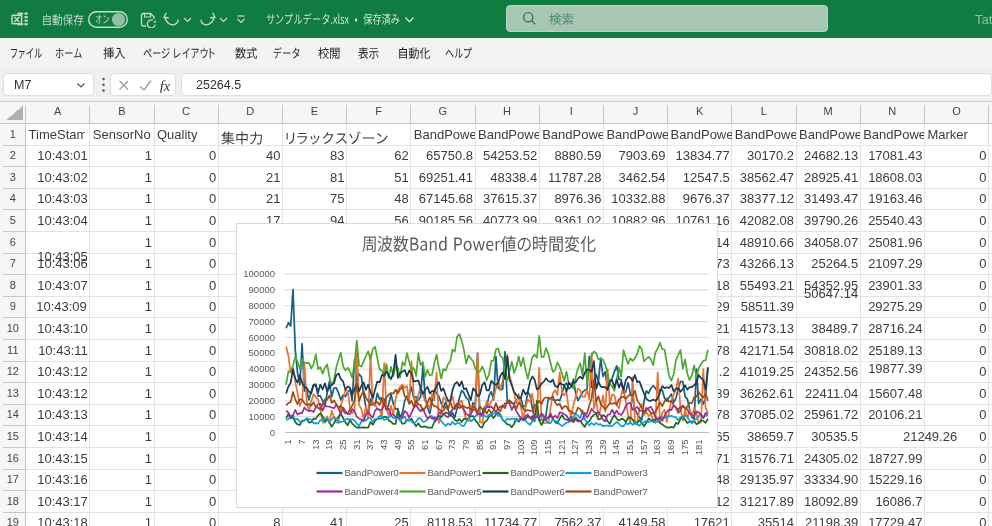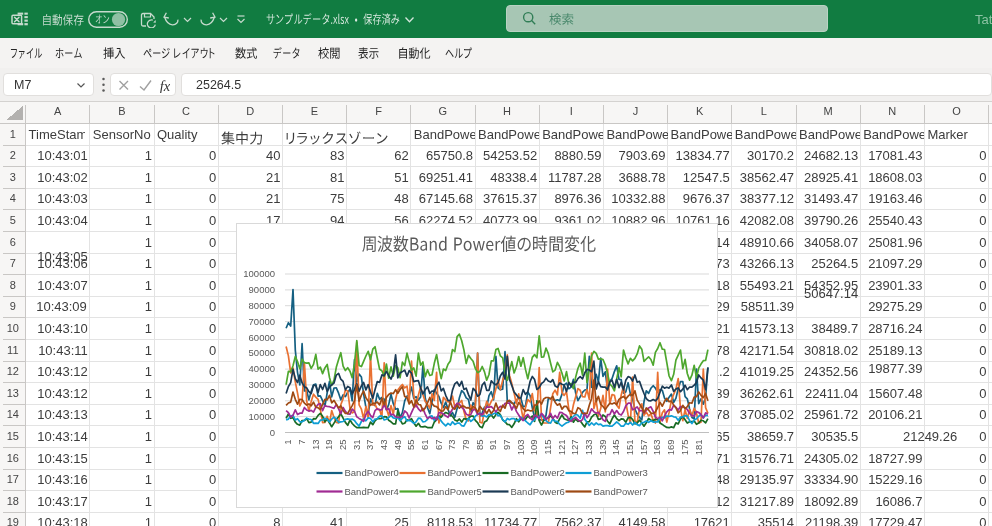--- a/index.html
+++ b/index.html
@@ -190,21 +190,21 @@
 <div class="cell num" style="left:924.4px;top:145.2px;width:64.2px;height:21.6px;padding-right:2px">0</div>
 <div class="cell num" style="left:25.6px;top:166.8px;width:64.2px;height:21.6px;padding-right:2px">10:43:02</div>
 <div class="cell num" style="left:89.8px;top:166.8px;width:64.2px;height:21.6px;padding-right:2px">1</div>
 <div class="cell num" style="left:154.0px;top:166.8px;width:64.2px;height:21.6px;padding-right:2px">0</div>
 <div class="cell num" style="left:218.2px;top:166.8px;width:64.2px;height:21.6px;padding-right:2px">21</div>
 <div class="cell num" style="left:282.4px;top:166.8px;width:64.2px;height:21.6px;padding-right:2px">81</div>
 <div class="cell num" style="left:346.6px;top:166.8px;width:64.2px;height:21.6px;padding-right:2px">51</div>
 <div class="cell num" style="left:410.8px;top:166.8px;width:64.2px;height:21.6px;padding-right:2px">69251.41</div>
 <div class="cell num" style="left:475.0px;top:166.8px;width:64.2px;height:21.6px;padding-right:2px">48338.4</div>
 <div class="cell num" style="left:539.2px;top:166.8px;width:64.2px;height:21.6px;padding-right:2px">11787.28</div>
-<div class="cell num" style="left:603.4px;top:166.8px;width:64.2px;height:21.6px;padding-right:2px">3688.78</div>
+<div class="cell num" style="left:603.4px;top:166.8px;width:64.2px;height:21.6px;padding-right:2px">3462.54</div>
 <div class="cell num" style="left:667.6px;top:166.8px;width:64.2px;height:21.6px;padding-right:2px">12547.5</div>
 <div class="cell num" style="left:731.8px;top:166.8px;width:64.2px;height:21.6px;padding-right:2px">38562.47</div>
 <div class="cell num" style="left:796.0px;top:166.8px;width:64.2px;height:21.6px;padding-right:2px">28925.41</div>
 <div class="cell num" style="left:860.2px;top:166.8px;width:64.2px;height:21.6px;padding-right:2px">18608.03</div>
 <div class="cell num" style="left:924.4px;top:166.8px;width:64.2px;height:21.6px;padding-right:2px">0</div>
 <div class="cell num" style="left:25.6px;top:188.4px;width:64.2px;height:21.6px;padding-right:2px">10:43:03</div>
 <div class="cell num" style="left:89.8px;top:188.4px;width:64.2px;height:21.6px;padding-right:2px">1</div>
 <div class="cell num" style="left:154.0px;top:188.4px;width:64.2px;height:21.6px;padding-right:2px">0</div>
 <div class="cell num" style="left:218.2px;top:188.4px;width:64.2px;height:21.6px;padding-right:2px">21</div>
 <div class="cell num" style="left:282.4px;top:188.4px;width:64.2px;height:21.6px;padding-right:2px">75</div>
@@ -217,21 +217,21 @@
 <div class="cell num" style="left:731.8px;top:188.4px;width:64.2px;height:21.6px;padding-right:2px">38377.12</div>
 <div class="cell num" style="left:796.0px;top:188.4px;width:64.2px;height:21.6px;padding-right:2px">31493.47</div>
 <div class="cell num" style="left:860.2px;top:188.4px;width:64.2px;height:21.6px;padding-right:2px">19163.46</div>
 <div class="cell num" style="left:924.4px;top:188.4px;width:64.2px;height:21.6px;padding-right:2px">0</div>
 <div class="cell num" style="left:25.6px;top:210.0px;width:64.2px;height:21.6px;padding-right:2px">10:43:04</div>
 <div class="cell num" style="left:89.8px;top:210.0px;width:64.2px;height:21.6px;padding-right:2px">1</div>
 <div class="cell num" style="left:154.0px;top:210.0px;width:64.2px;height:21.6px;padding-right:2px">0</div>
 <div class="cell num" style="left:218.2px;top:210.0px;width:64.2px;height:21.6px;padding-right:2px">17</div>
 <div class="cell num" style="left:282.4px;top:210.0px;width:64.2px;height:21.6px;padding-right:2px">94</div>
 <div class="cell num" style="left:346.6px;top:210.0px;width:64.2px;height:21.6px;padding-right:2px">56</div>
-<div class="cell num" style="left:410.8px;top:210.0px;width:64.2px;height:21.6px;padding-right:2px">62274.52</div>
+<div class="cell num" style="left:410.8px;top:210.0px;width:64.2px;height:21.6px;padding-right:2px">90185.56</div>
 <div class="cell num" style="left:475.0px;top:210.0px;width:64.2px;height:21.6px;padding-right:2px">40773.99</div>
 <div class="cell num" style="left:539.2px;top:210.0px;width:64.2px;height:21.6px;padding-right:2px">9361.02</div>
 <div class="cell num" style="left:603.4px;top:210.0px;width:64.2px;height:21.6px;padding-right:2px">10882.96</div>
 <div class="cell num" style="left:667.6px;top:210.0px;width:64.2px;height:21.6px;padding-right:2px">10761.16</div>
 <div class="cell num" style="left:731.8px;top:210.0px;width:64.2px;height:21.6px;padding-right:2px">42082.08</div>
 <div class="cell num" style="left:796.0px;top:210.0px;width:64.2px;height:21.6px;padding-right:2px">39790.26</div>
 <div class="cell num" style="left:860.2px;top:210.0px;width:64.2px;height:21.6px;padding-right:2px">25540.43</div>
 <div class="cell num" style="left:924.4px;top:210.0px;width:64.2px;height:21.6px;padding-right:2px">0</div>
 <div class="cell num" style="left:25.6px;top:246px;width:64.2px;height:21.6px;padding-right:2px">10:43:05</div>
 <div class="cell num" style="left:89.8px;top:231.6px;width:64.2px;height:21.6px;padding-right:2px">1</div>

